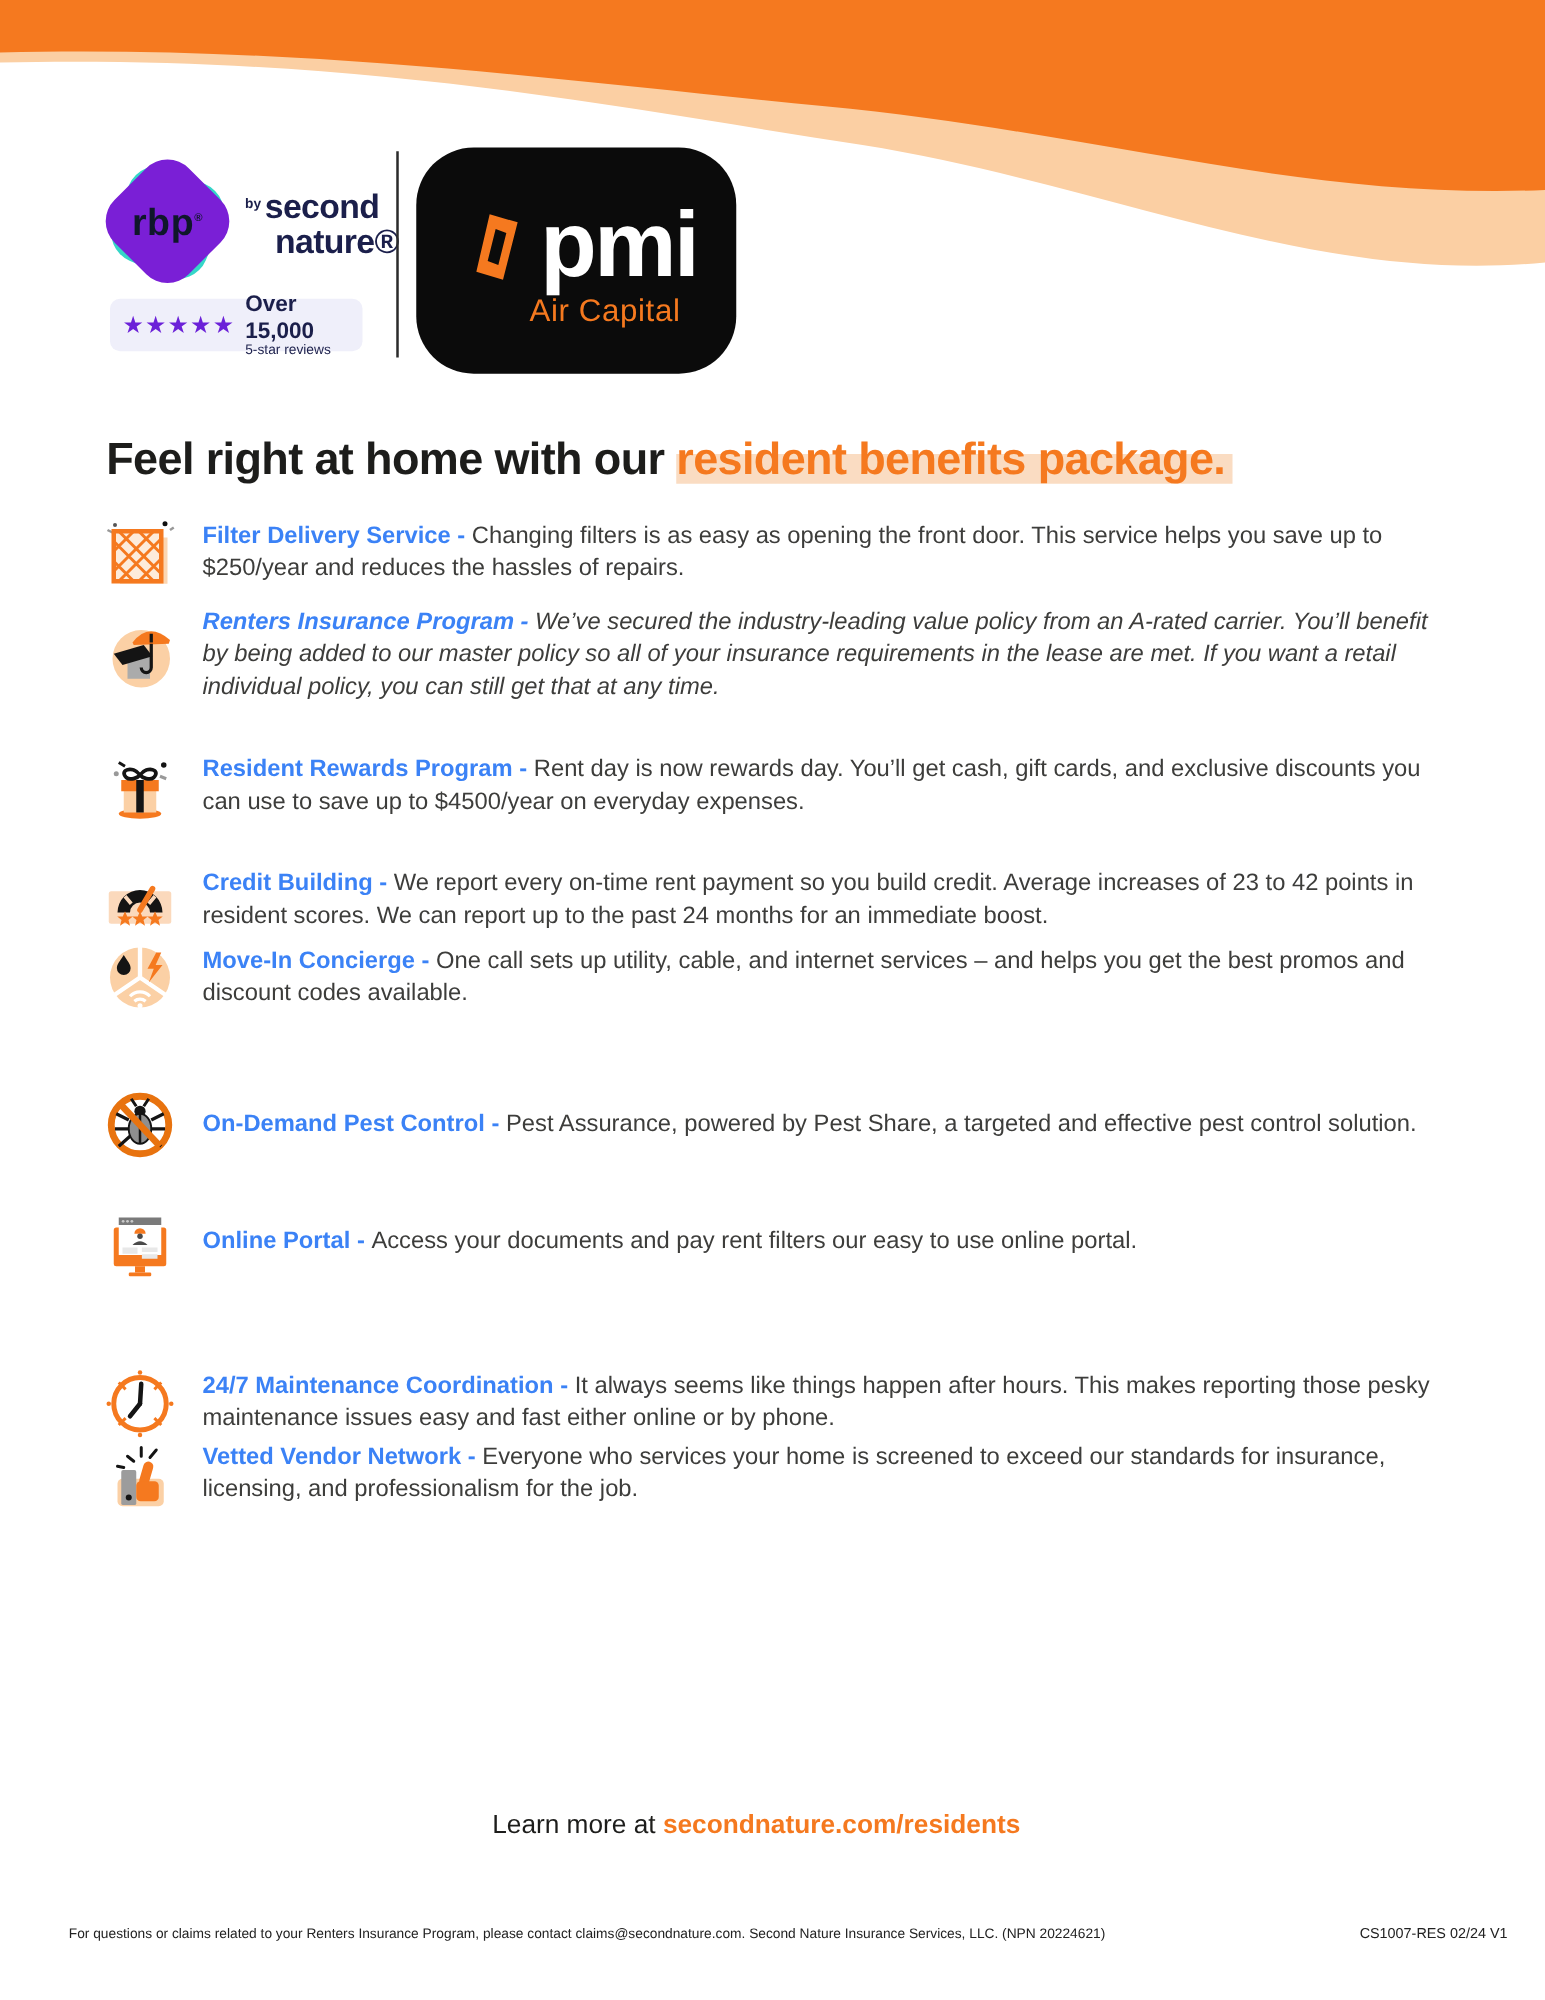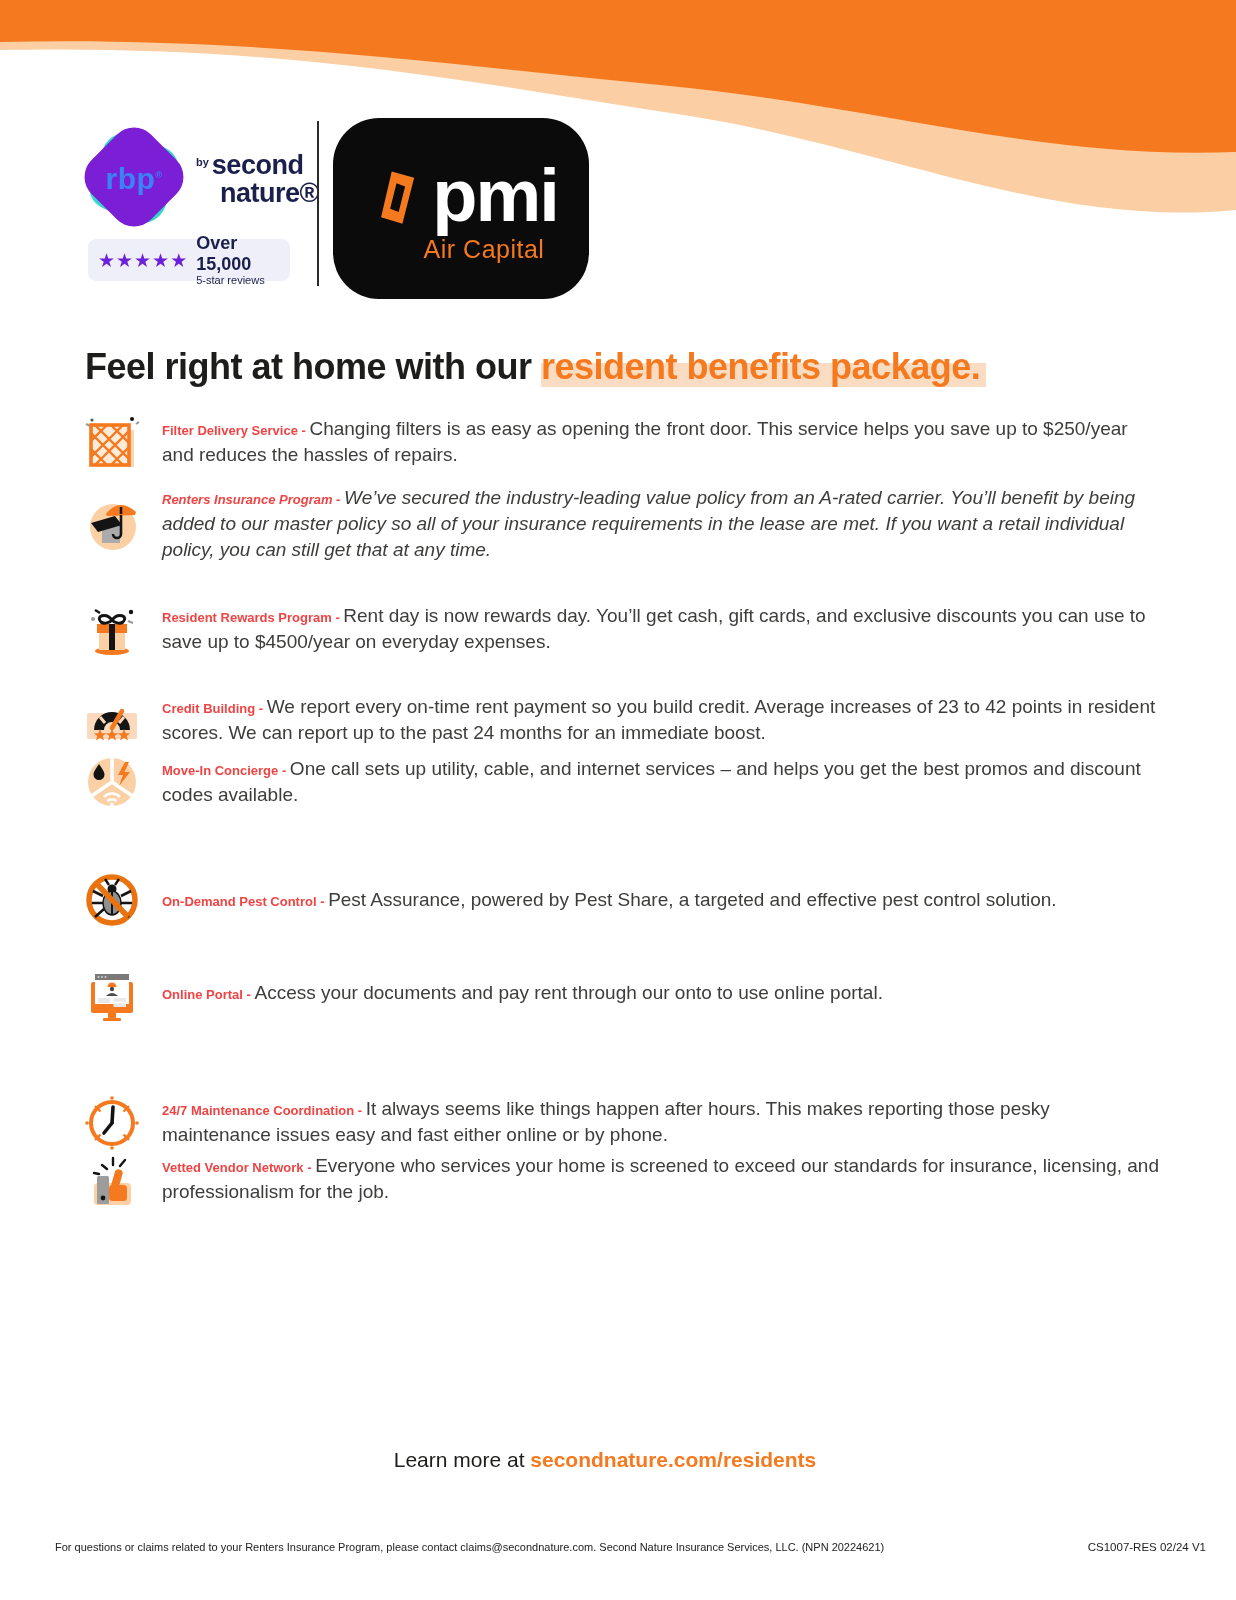--- a/index.html
+++ b/index.html
@@ -8,21 +8,21 @@
   .page { position:relative; width:1236px; height:1600px; background:#fff; overflow:hidden; margin:0 auto; }
 
   
   .wave { position:absolute; top:0; left:0; width:1236px; height:240px; }
 
   
   .rbp-logo { position:absolute; left:86px; top:126px; width:96px; height:104px; }
   .rbp-teal, .rbp-purple { position:absolute; border-radius:24px; }
   .rbp-teal { width:80px; height:80px; left:8px; top:12px; background:#35D6C8; transform:rotate(23deg); }
   .rbp-purple { width:84px; height:84px; left:6px; top:9px; background:#7A1FD6; transform:rotate(45deg); }
-  .rbp-text { position:absolute; left:0; top:36px; width:96px; text-align:center; color:#3b82f6; font-size:30px; font-weight:bold; letter-spacing:0.5px; }
+  .rbp-text { position:absolute; left:0; top:36px; width:96px; text-align:center; color:#0f172a; font-size:30px; font-weight:bold; letter-spacing:0.5px; }
   .rbp-text sup { font-size:9px; }
 
   .sn-brand { position:absolute; left:196px; top:152px; color:#1B1F4B; line-height:1.0; }
   .sn-by { font-size:11px; font-weight:bold; margin-right:3px; vertical-align:8px; }
   .sn-word { font-size:27px; font-weight:bold; letter-spacing:-0.5px; }
   .sn-line2 { margin-left:24px; margin-top:1px; }
 
   .reviews { position:absolute; left:88px; top:239px; width:202px; height:42px; background:#EFEFFA; border-radius:8px; display:flex; align-items:center; padding:0 10px; gap:8px; }
   .stars { color:#6B21D8; font-size:19px; letter-spacing:1px; line-height:1; }
   .rev-text { color:#1B1F4B; line-height:1.15; }
@@ -37,21 +37,21 @@
   .pmi-sub { color:#F5791F; font-size:25px; margin-top:2px; margin-left:46px; letter-spacing:0.5px; }
 
   
   .title { position:absolute; left:85px; top:346px; width:1085px; font-size:36px; font-weight:bold; color:#1D1D1B; letter-spacing:-0.5px; white-space:nowrap; }
   .title-highlight { color:#F5791F; background:linear-gradient(180deg, rgba(0,0,0,0) 42%, #FADCC2 42%); padding-right:6px; }
 
   
   .row { position:absolute; left:82px; width:1078px; display:flex; align-items:center; gap:20px; }
   .row .icon { flex:0 0 60px; width:60px; height:60px; }
   .row .txt { font-size:19px; line-height:1.36; color:#3D3D3B; }
-  .row .txt b { color:#ef4444; font-size:13px; }
+  .row .txt b { color:#3b82f6; font-size:19px; }
   .r1  { top:412px; }
   .r2  { top:485px;font-style:italic; }
   .r3  { top:599px; }
   .r4  { top:690px; }
   .r5  { top:752px; }
   .r6  { top:870px; }
   .r7  { top:963px; }
   .r8  { top:1092px; }
   .r9  { top:1149px; }
   .r10 { top:1238px; }
@@ -204,21 +204,21 @@
         <circle cx="23.5" cy="14" r="1.1" fill="#C9C9C9"></circle>
       <path d="M25.5 24 a4.5 4.5 0 0 1 9 0 Z" fill="#F5791F"></path>
       <circle cx="30" cy="26" r="2.2" fill="#4A4A4A"></circle>
       <path d="M24 33 q6 -6 12 0 Z" fill="#4A4A4A"></path>
       <rect x="16" y="35" width="12" height="5" fill="#E8E8E8"></rect>
       <rect x="31.5" y="35" width="12.5" height="3.6" fill="#E8E8E8"></rect>
       <rect x="31.5" y="40.4" width="12.5" height="3.6" fill="#E8E8E8"></rect>
       <rect x="26" y="50" width="8" height="5" fill="#F5791F"></rect>
       <rect x="21" y="55" width="18" height="3" rx="1" fill="#F5791F"></rect>
     </svg>
-    <p class="txt"><b>Online Portal - </b><span>Access your documents and pay rent through our onto to use online portal.</span></p>
+    <p class="txt"><b>Online Portal - </b><span>Access your documents and pay rent filters our easy to use online portal.</span></p>
   </div>
 
   <div class="row r8">
     <svg class="icon" viewBox="0 0 60 60" aria-hidden="true">
       <circle cx="30" cy="31" r="21" fill="#fff" stroke="#F5791F" stroke-width="4"></circle>
       <path d="M41.5 19.5 L47 14 M18.5 19.5 L13 14 M41.5 42.5 L47 48 M18.5 42.5 L13 48" stroke="#F5791F" stroke-width="2.4"></path>
       <circle cx="30" cy="6" r="1.8" fill="#F5791F"></circle>
         <circle cx="55" cy="31" r="1.8" fill="#F5791F"></circle>
       <circle cx="30" cy="56" r="1.8" fill="#F5791F"></circle>
         <circle cx="5" cy="31" r="1.8" fill="#F5791F"></circle>

